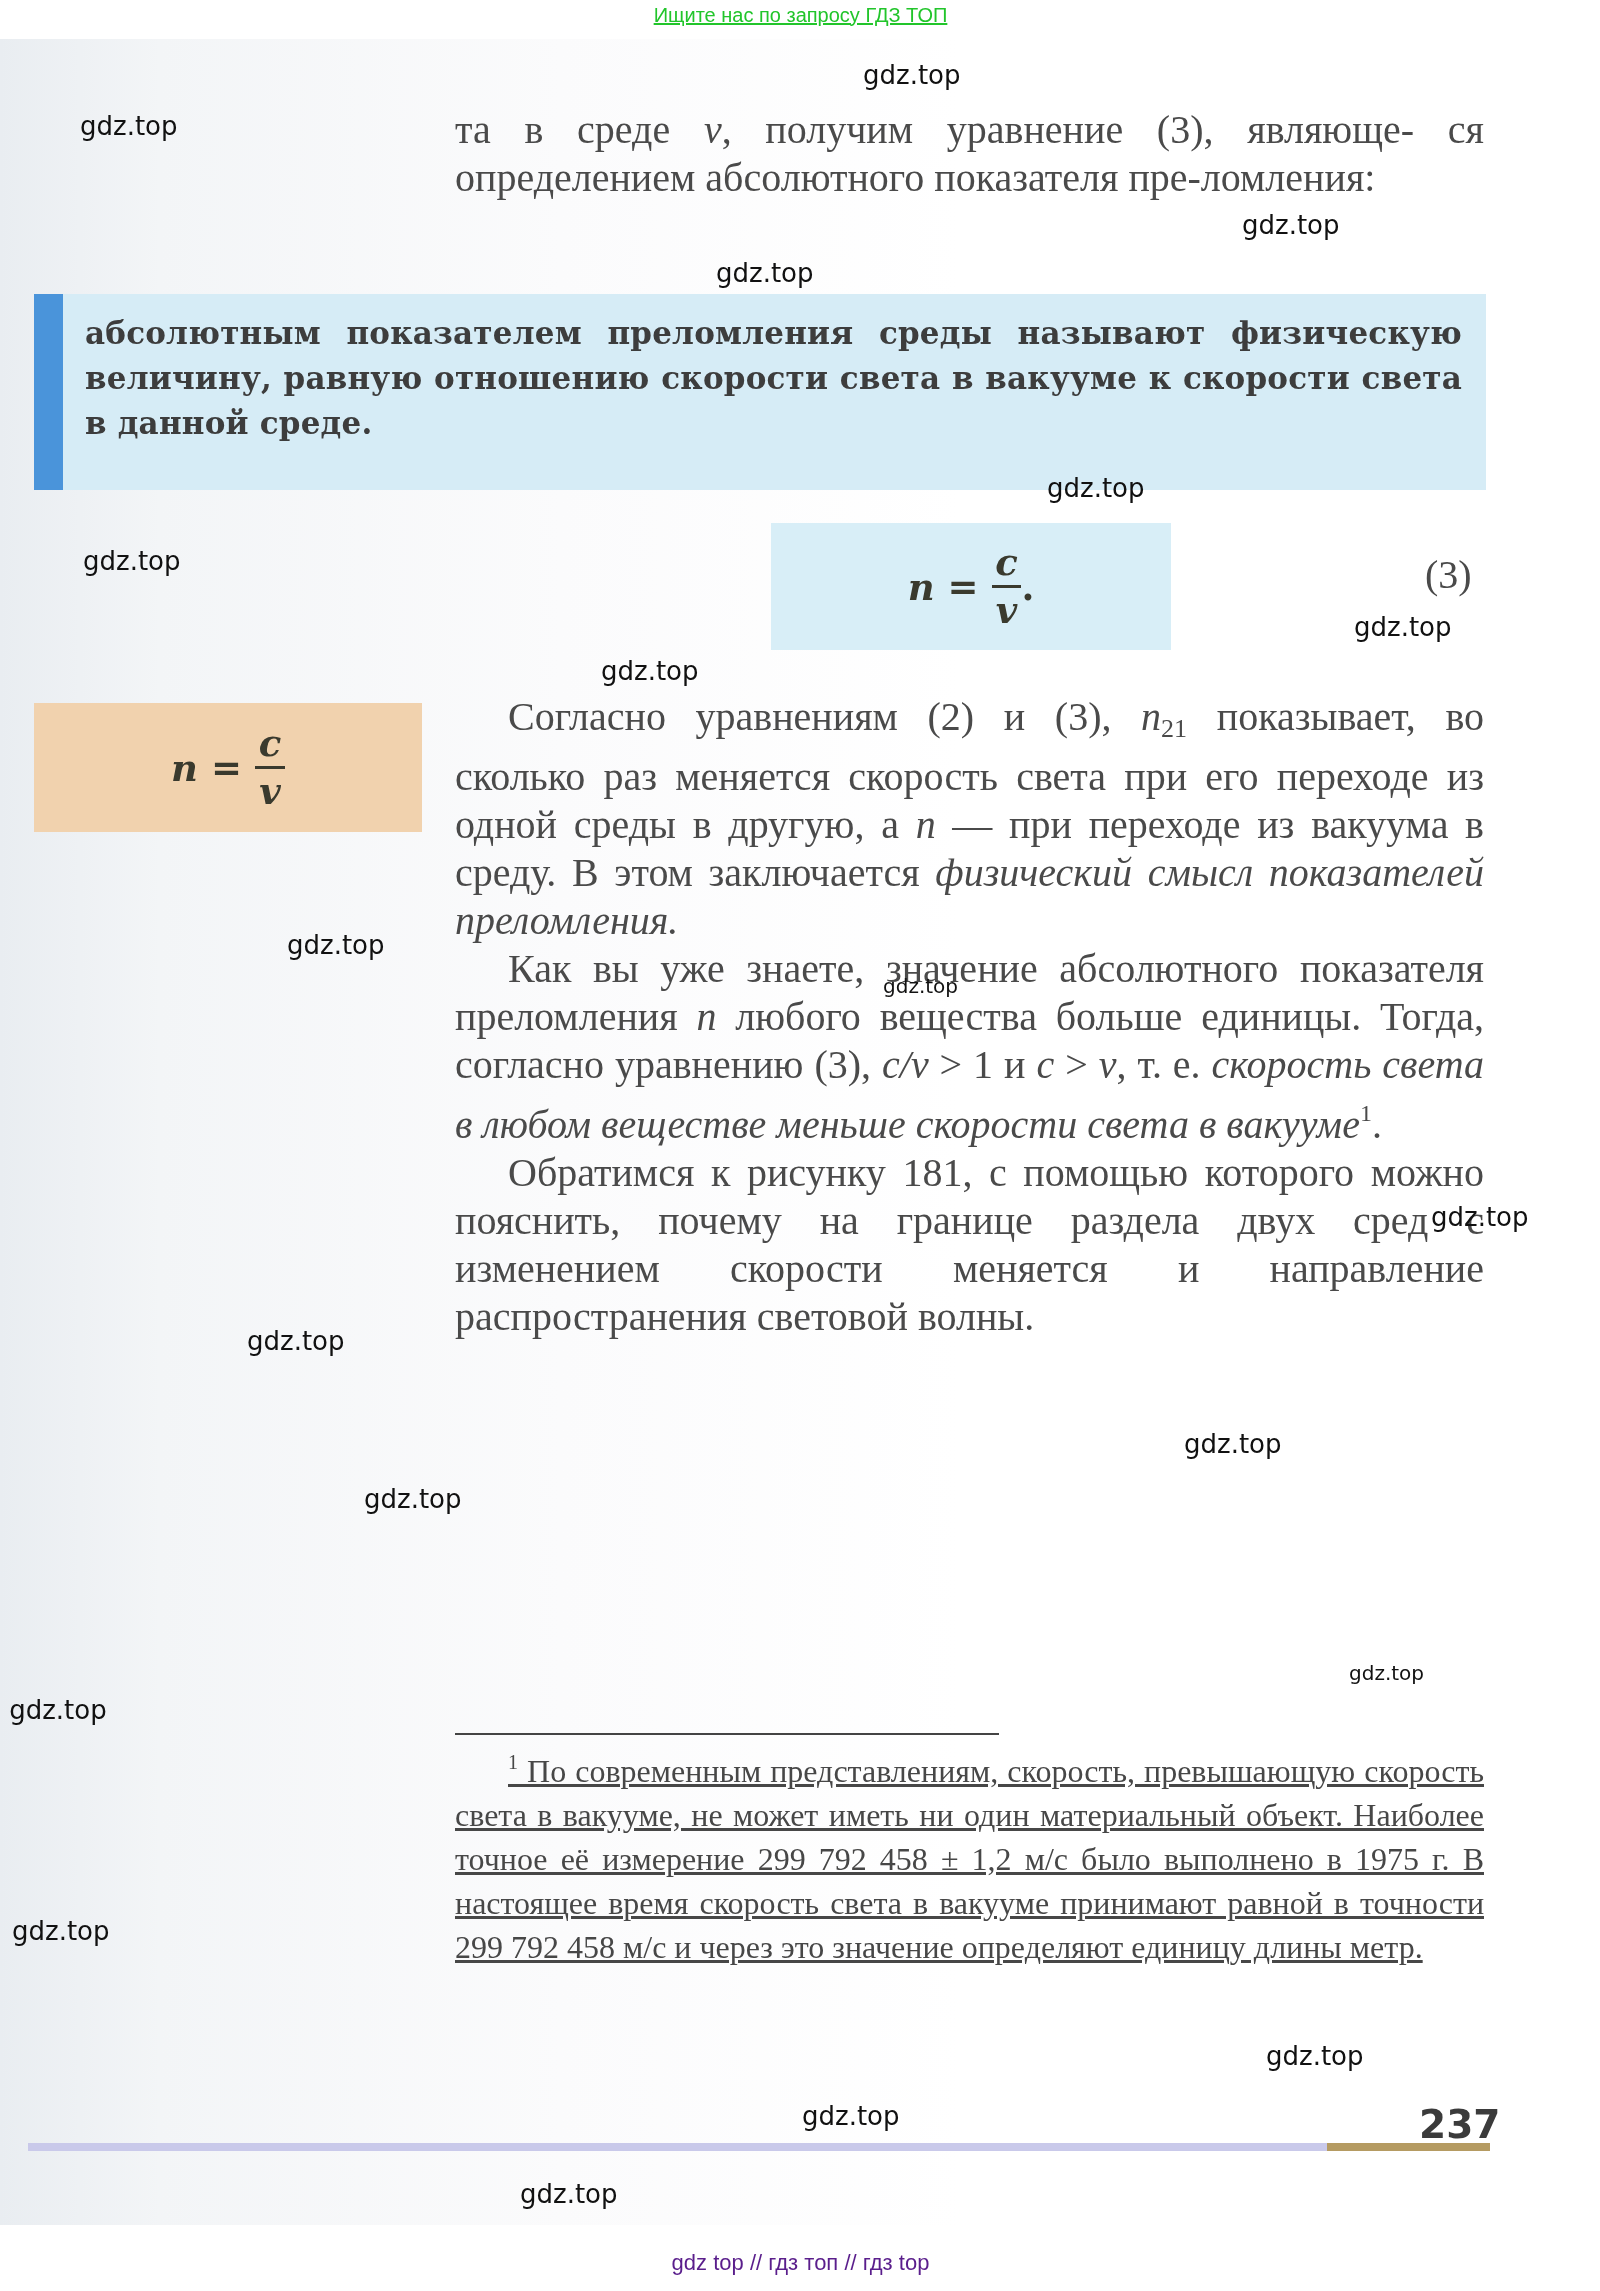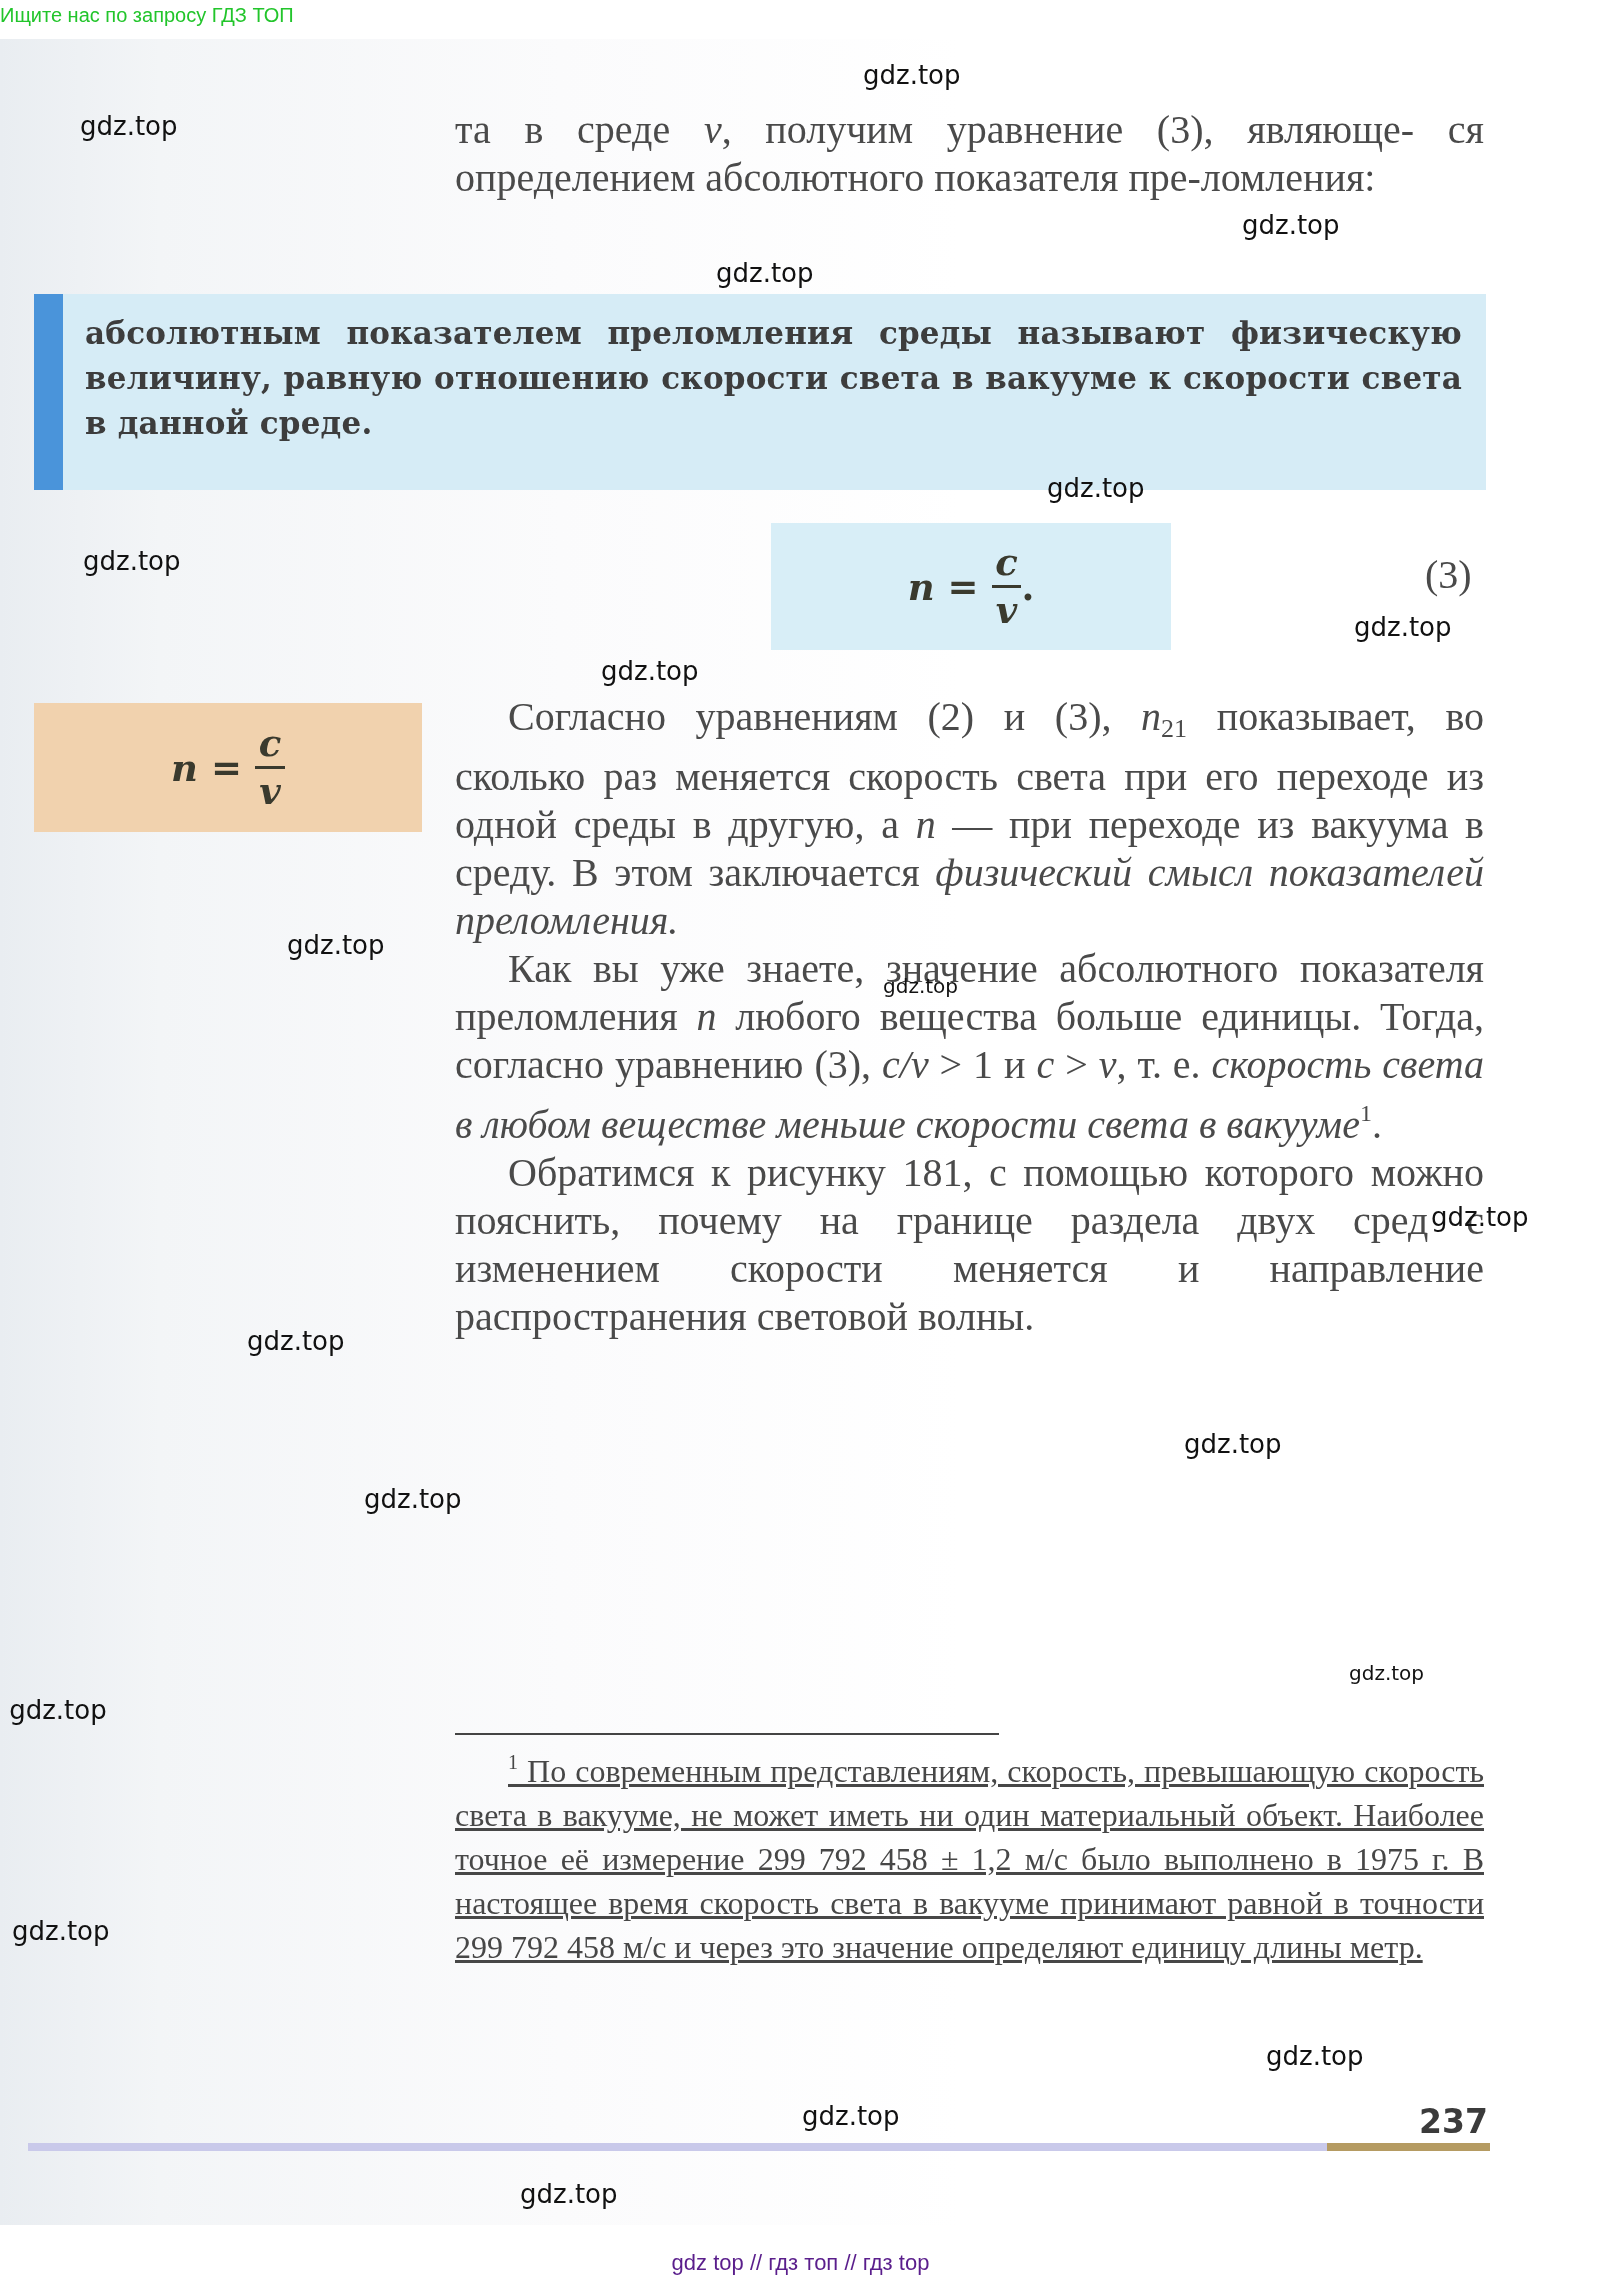--- a/index.html
+++ b/index.html
@@ -7,22 +7,22 @@
     width: 1601px; height: 2291px; position: relative; overflow: hidden;
     background: #ffffff;
     font-family: "DejaVu Serif", "Liberation Serif", serif;
     color: #454545;
   }
   .page {
     position: absolute; left: 0; top: 39px; width: 1601px; height: 2186px;
     background: linear-gradient(90deg, #e9edf1 0%, #f3f5f7 10%, #fbfbfc 35%, #ffffff 60%);
   }
   .top-banner {
-    position: absolute; top: 3.7px; left: 0; width: 1601px; 
-    font-family: "Liberation Sans", sans-serif; font-size: 20px; color: #22c52b;
+    position: absolute; top: 3.7px; left: 0; width: 1601px; text-align: center;
+    font-family: "Liberation Sans", sans-serif; font-size: 20px; color: #22c52b; text-decoration: underline;
   }
   .wm {
     position: absolute; font-family: "DejaVu Sans", sans-serif; font-size: 26px; color: #111;
     white-space: nowrap; z-index: 5; margin-top: 12px;
   }
   .wm.small { font-size: 20px; }
   .col {
     position: absolute; left: 455px; width: 1029px;
     font-family: "Liberation Serif", serif;
     font-size: 40px; line-height: 48px; color: #4a4a4a;
@@ -71,21 +71,21 @@
   }
   .footnote {
     position: absolute; left: 455px; top: 1740px; width: 1029px;
     font-family: "Liberation Serif", serif; font-size: 32px; line-height: 44px;
     color: #474747; text-align: justify; text-decoration: underline;
   }
   .footnote p { margin: 0; text-indent: 53px; }
   .footnote sup { font-size: 20px; vertical-align: 13px; }
   .page-number {
     position: absolute; left: 1419px; top: 2102px; font-family: "DejaVu Sans", sans-serif;
-    font-weight: bold; font-size: 33px; color: #3b3b3b;
+    font-weight: bold; font-size: 39px; color: #3b3b3b;
   }
   .bottom-bar-a { position: absolute; left: 27.5px; top: 2143px; width: 1299px; height: 8.3px; background: #c9c9ea; }
   .bottom-bar-b { position: absolute; left: 1327px; top: 2143px; width: 163px; height: 8.3px; background: #b59b62; }
   .bottom-footer {
     position: absolute; top: 2250px; left: 0; width: 1601px; text-align: center;
     font-family: "Liberation Sans", sans-serif; font-size: 22px; color: #5a1e8c;
   }
 </style>
 </head>
 <body>

